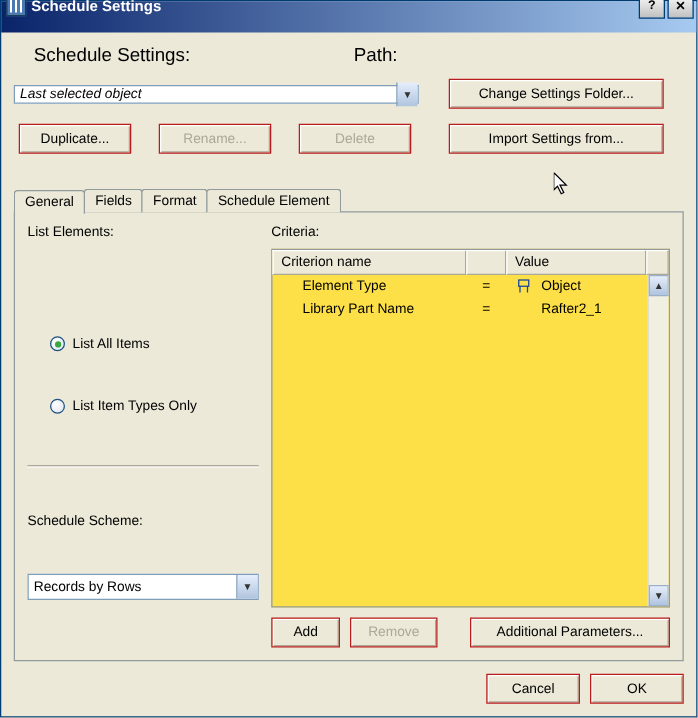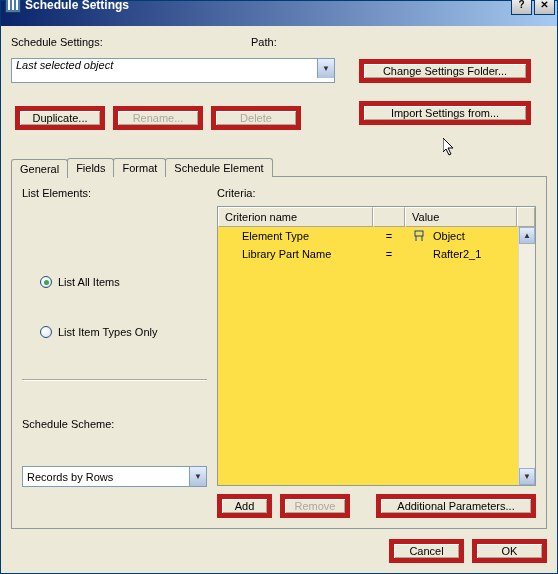--- a/index.html
+++ b/index.html
@@ -56,52 +56,53 @@
     cursor: default;
   }
   .client {
     flex:1;
     padding: 10px 10px 10px 10px;
     display:flex;
     flex-direction:column;
     position:relative;
   }
   .row { display:flex; align-items:center; }
-  .label { font-size:11px; }
+  .label { font-size:15px;margin-left:16px; }
   .path-field {
     flex:1;
     height:20px;
     background:#fff;
     border:1px solid #7f9db9;
     padding:2px 4px;
     font-size:11px;
     white-space:nowrap;
     overflow:hidden;
     color:#000;
   }
   .dropdown {
-    height:25px;
+    height:15px;
     background:#fff;
     border:1px solid #7f9db9;
     display:flex;
+    align-items:center;
     padding:0 0 0 4px;
     font-style: italic;
     font-size:11px;
   }
   .dropdown .arrow {
     width:17px; height:19px;
     margin-left:auto;
     background: linear-gradient(to bottom, #e6eefc, #b0c4de);
     border-left:1px solid #7f9db9;
     display:flex; align-items:center; justify-content:center;
   }
   .button {
     height:24px;
     background: #ece9d8;
-    border:5px solid #b91c1c;
+    border:1px solid #b91c1c;
     box-shadow: inset 1px 1px 0 #fff, inset -1px -1px 0 #aca899;
     font-size:11px;
     display:flex; align-items:center; justify-content:center;
     padding:0 8px;
     cursor:default;
   }
   .button.disabled { color:#aca899; }
   .big-btn { width:172px; }
   .med-btn { width:90px; }
   .small-btn { width:75px; }
@@ -246,21 +247,21 @@
       <div class="dropdown" style="width:324px">
         <span>Last selected object</span>
         <div class="arrow">
             <span class="caret">▼</span>
           </div>
       </div>
       <div class="button big-btn">Change Settings Folder...</div>
     </div>
 
     <div class="row" style="margin-top:12px; gap:24px;">
-      <div style="width:324px; display:flex; gap:8px; padding-left:4px;margin-top:11px;">
+      <div style="width:324px; display:flex; gap:22px; padding-left:4px;">
         <div class="button med-btn">Duplicate...</div>
         <div class="button med-btn disabled">Rename...</div>
         <div class="button med-btn disabled">Delete</div>
       </div>
       <div class="button big-btn">Import Settings from...</div>
     </div>
 
     <div class="cursor" style="left:442px; top:112px;">
       <svg width="16" height="20" viewBox="0 0 16 20">
         <path d="M0,0 L0,14 L3,11 L6,17 L8,16 L5,10 L10,10 Z" fill="#fff" stroke="#000" stroke-width="1"></path>

